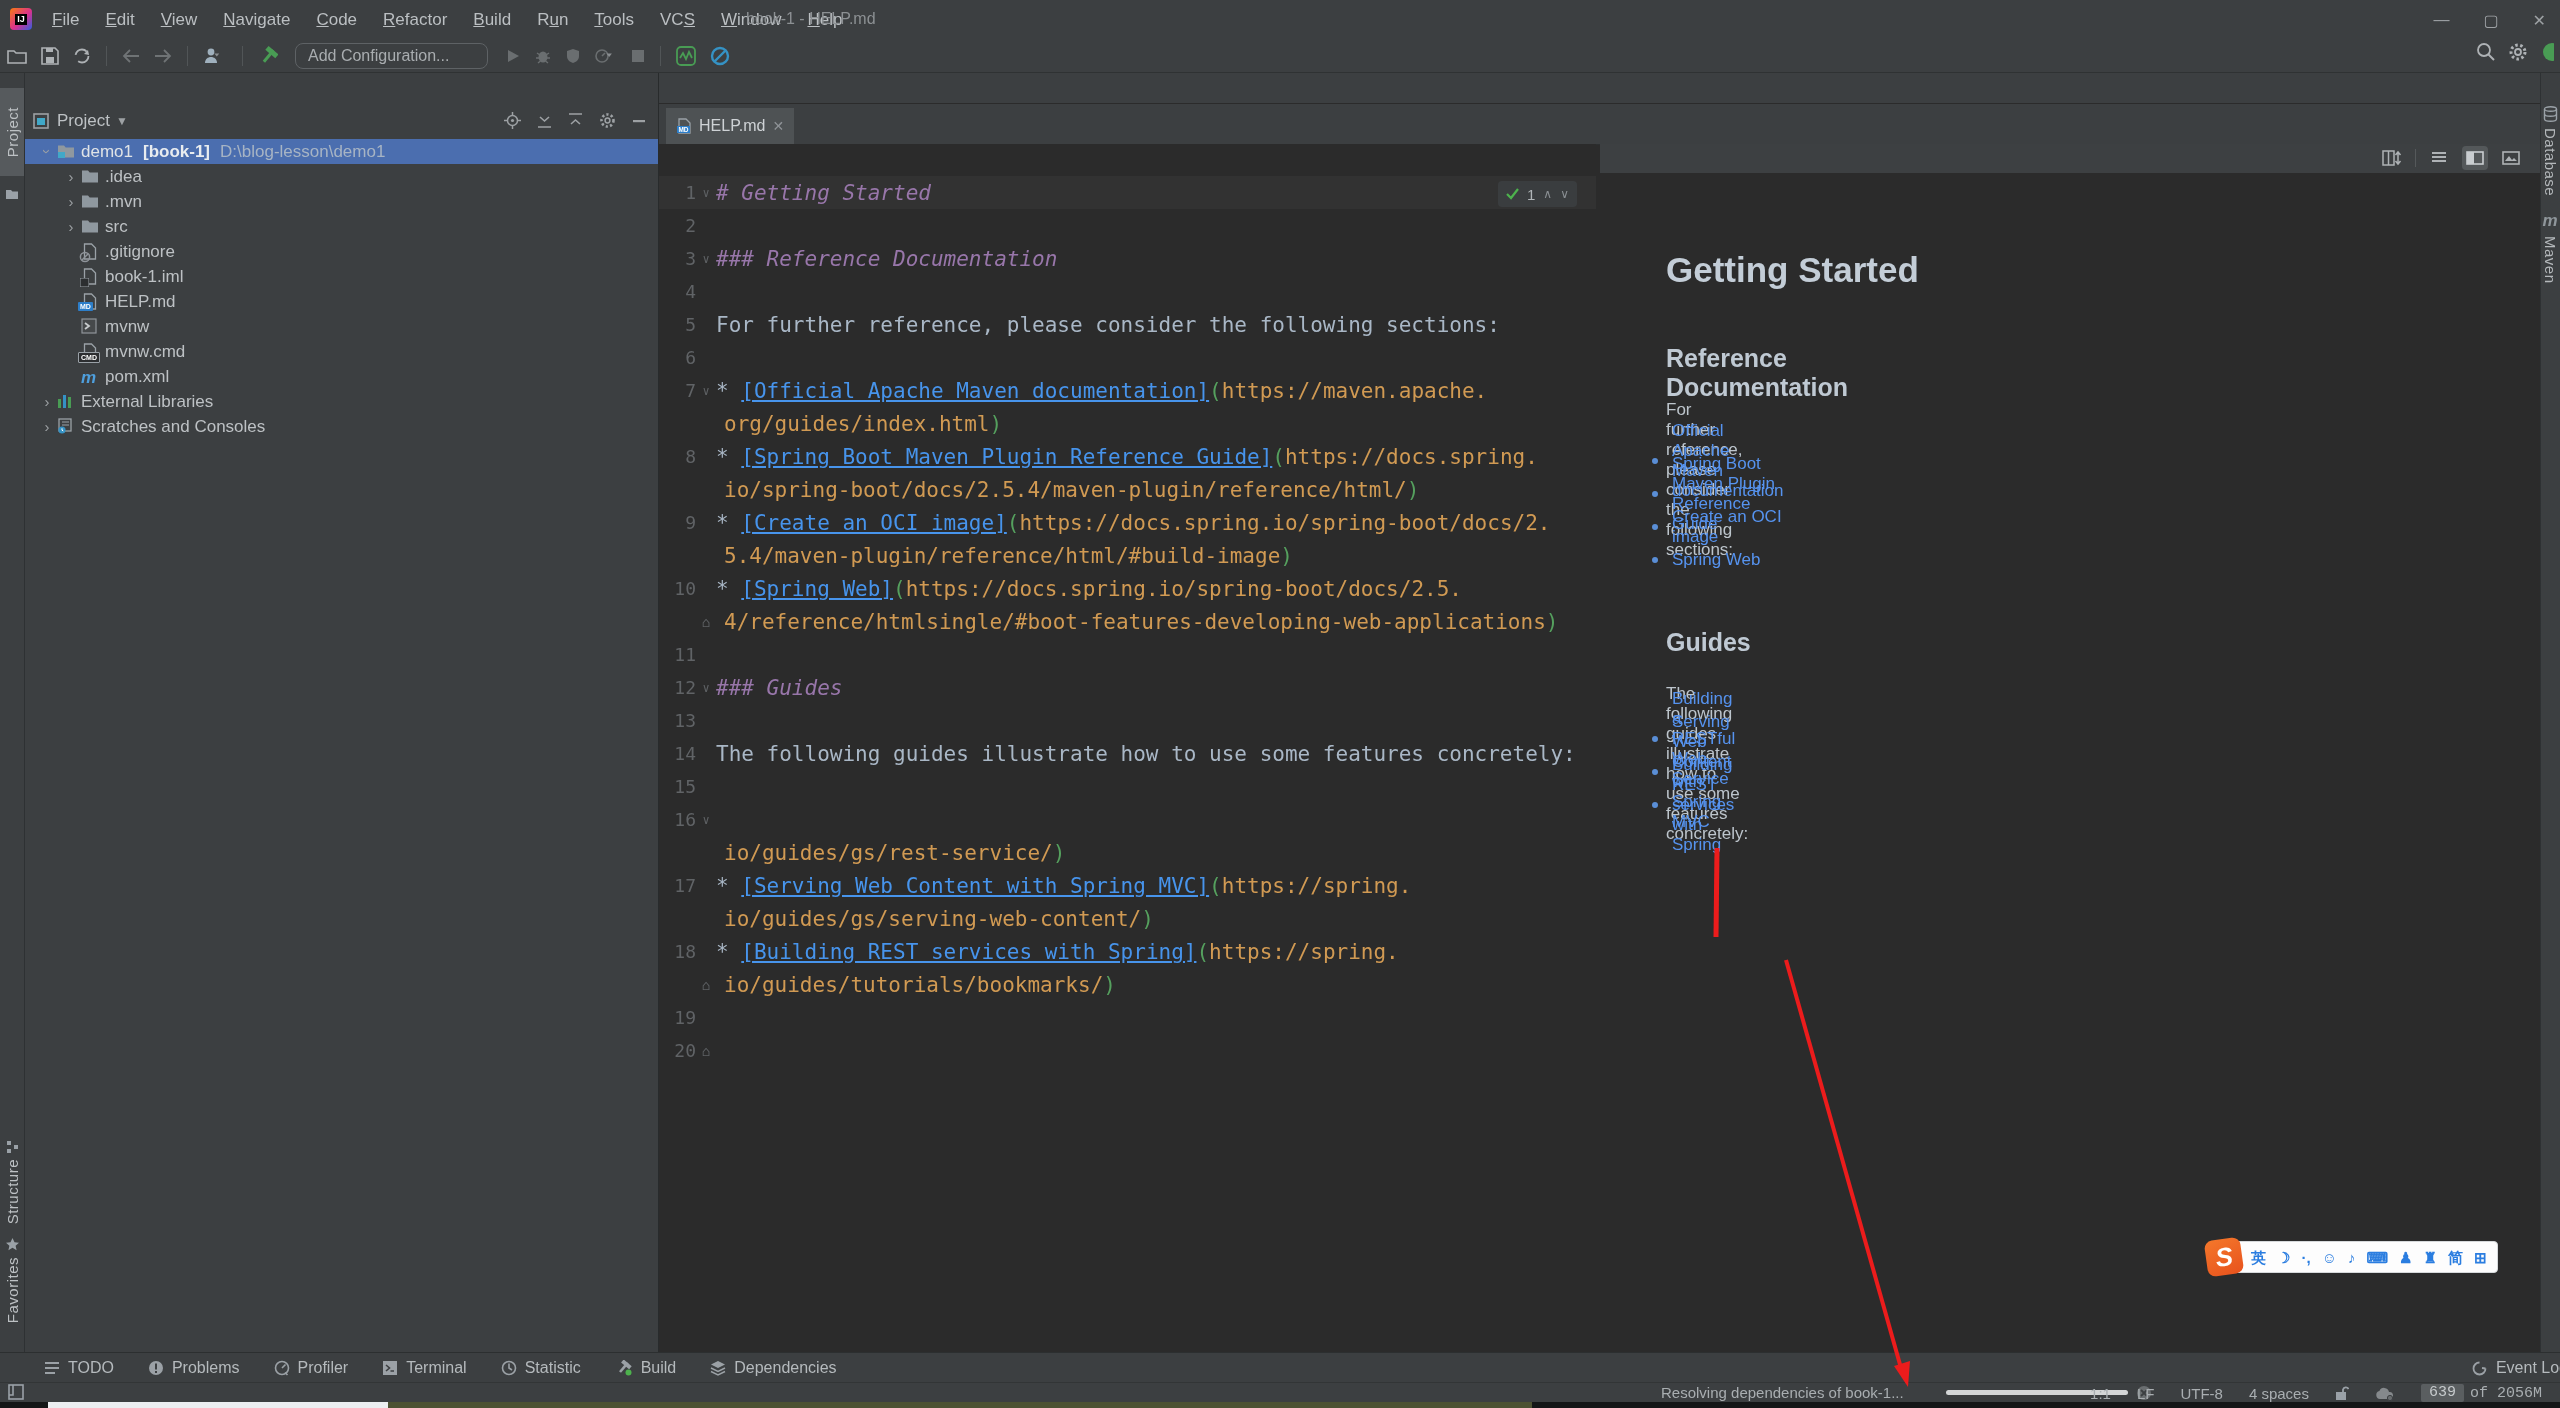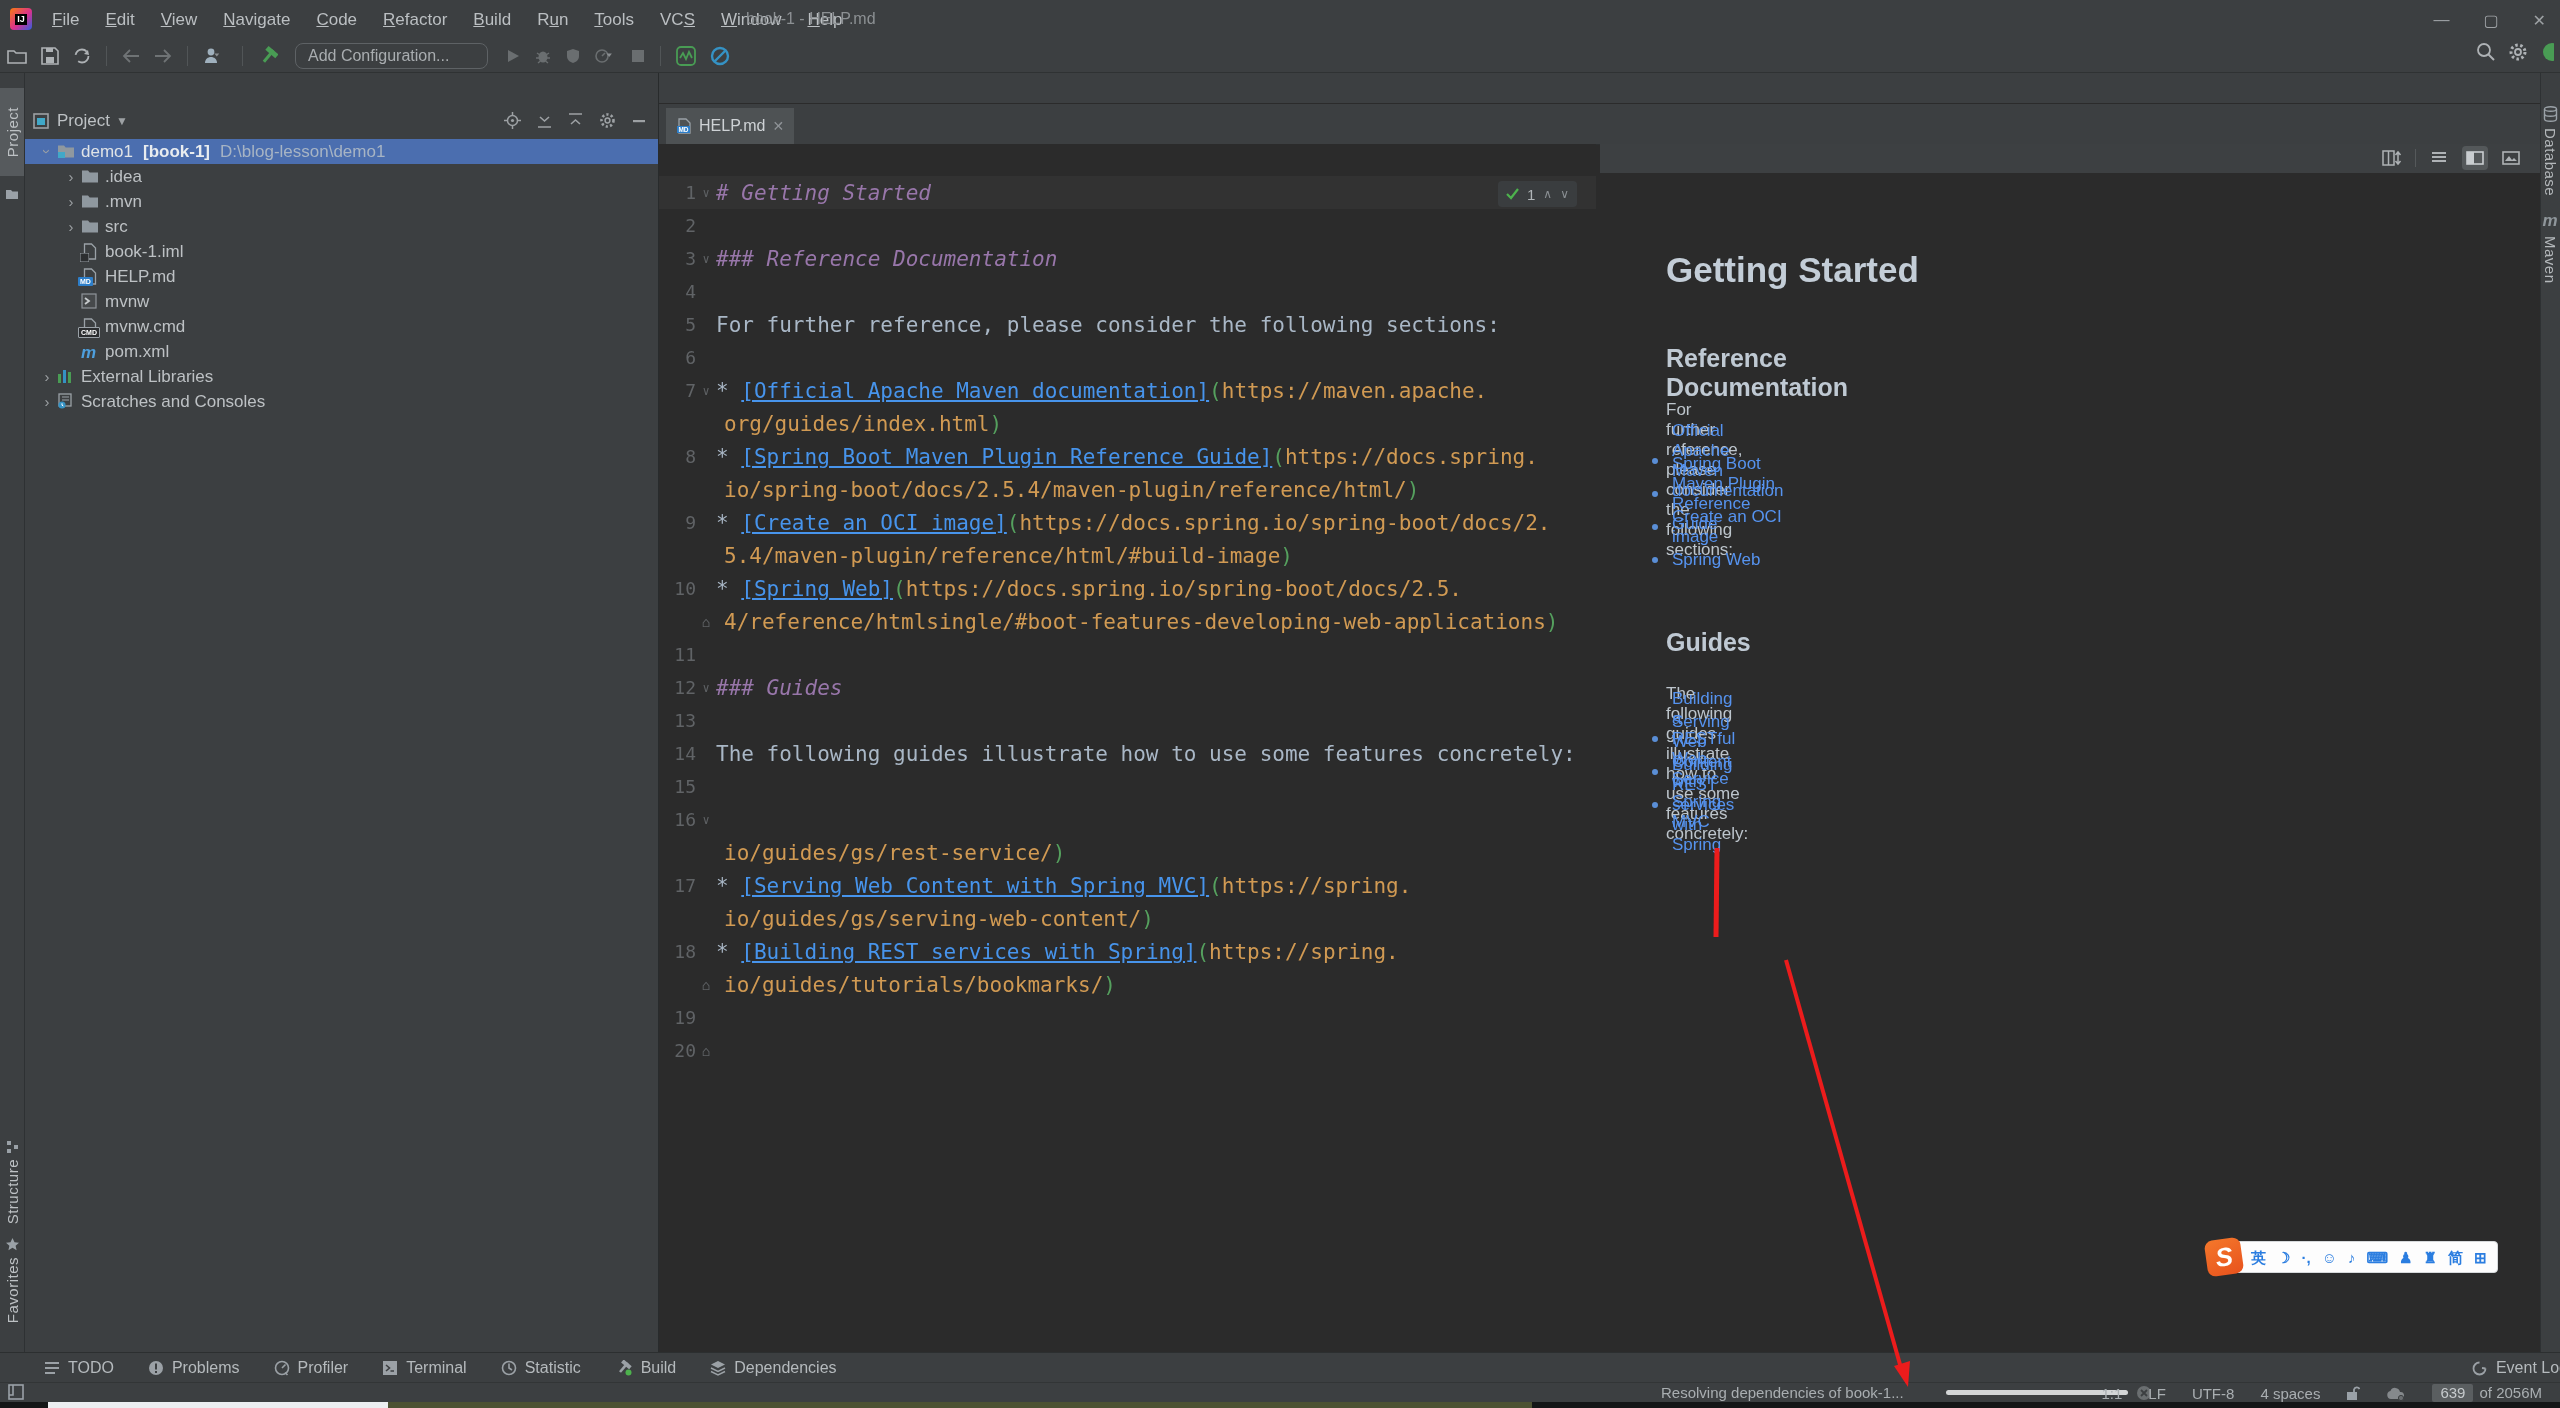--- a/index.html
+++ b/index.html
@@ -99,21 +99,21 @@
   #toolwinbar{left:0;top:1352px;width:2560px;height:30px;background:#3c3f41;border-top:1px solid #2c2f30;
               display:flex;align-items:center;padding-left:44px;gap:34px;}
   .twi{display:flex;align-items:center;gap:8px;font-size:16px;color:#b5babd;}
   #eventlog{position:absolute;right:36px;top:0;height:30px;display:flex;align-items:center;gap:8px;font-size:16px;color:#b5babd;}
   #statusbar{left:0;top:1382px;width:2560px;height:20px;background:#3c3f41;border-top:1px solid #323536;
              font-size:15px;color:#a9aeb1;}
   #sb-msg{position:absolute;left:1661px;top:1px;}
   #sb-progress{position:absolute;left:1946px;top:7px;width:182px;height:5px;background:#d4d6d7;border-radius:3px;}
   #sb-cancel{position:absolute;left:2136px;top:2px;}
   #sb-right{position:absolute;right:18px;top:0;height:20px;display:flex;align-items:center;gap:26px;}
-  #sb-mem{display:flex;align-items:flex-start;gap:6px;}
+  #sb-mem{display:flex;align-items:flex-end;gap:6px;font-family:Liberation Mono, monospace;}
   #sb-mem .box{background:#5a5e60;color:#c6cacc;padding:0 8px;border-radius:2px;line-height:18px;}
   #corner-ico{left:8px;top:1384px;}
 
   #bottomstrip{left:0;top:1402px;width:2560px;height:6px;background:#141617;}
   #bs-white{left:48px;top:1402px;width:340px;height:6px;background:#eceff1;}
   #bs-olive{left:388px;top:1402px;width:1144px;height:6px;background:#4d5233;}
 
   
   #ime{left:2206px;top:1238px;height:38px;display:flex;align-items:center;}
   #ime-logo{width:36px;height:36px;border-radius:8px;background:linear-gradient(160deg,#f4772b,#e8531d);
@@ -368,20 +368,32 @@
       <span>.mvn</span>
     </div>
     <div class="trow" style="padding-left: 38px;">
       <span class="chev ">›</span>
       <span class="ticon">
         <svg width="18" height="15">
           <path d="M1 2.5h6l1.7 2H17v10H1z" fill="#8f989f"></path>
         </svg>
       </span>
       <span>src</span>
+    </div>
+    <div class="trow" style="padding-left: 54px;">
+      <span class="ticon">
+        <svg width="17" height="17" style="position:absolute;left:0;top:0">
+          <path d="M3.5 1h7l4 4v11h-11z" fill="none" stroke="#9aa1a7" stroke-width="1.3"></path>
+        </svg>
+        <svg width="12" height="12" style="position:absolute;left:-2px;top:8px">
+          <circle cx="6" cy="6" r="4.6" fill="none" stroke="#8f949a" stroke-width="1.5"></circle>
+          <path d="M2.8 9.2l6.4-6.4" stroke="#8f949a" stroke-width="1.5"></path>
+        </svg>
+      </span>
+      <span>.gitignore</span>
     </div>
     <div class="trow" style="padding-left: 54px;">
       <span class="ticon">
         <svg width="17" height="17" style="position:absolute;left:0;top:0">
           <path d="M3.5 1h7l4 4v11h-11z" fill="none" stroke="#9aa1a7" stroke-width="1.3"></path>
         </svg>
         <svg width="9" height="9" style="position:absolute;left:-1px;top:10px">
           <rect x="0" y="0" width="9" height="9" fill="#2c2e30" stroke="#9aa1a7" stroke-width="1"></rect>
         </svg>
       </span>

